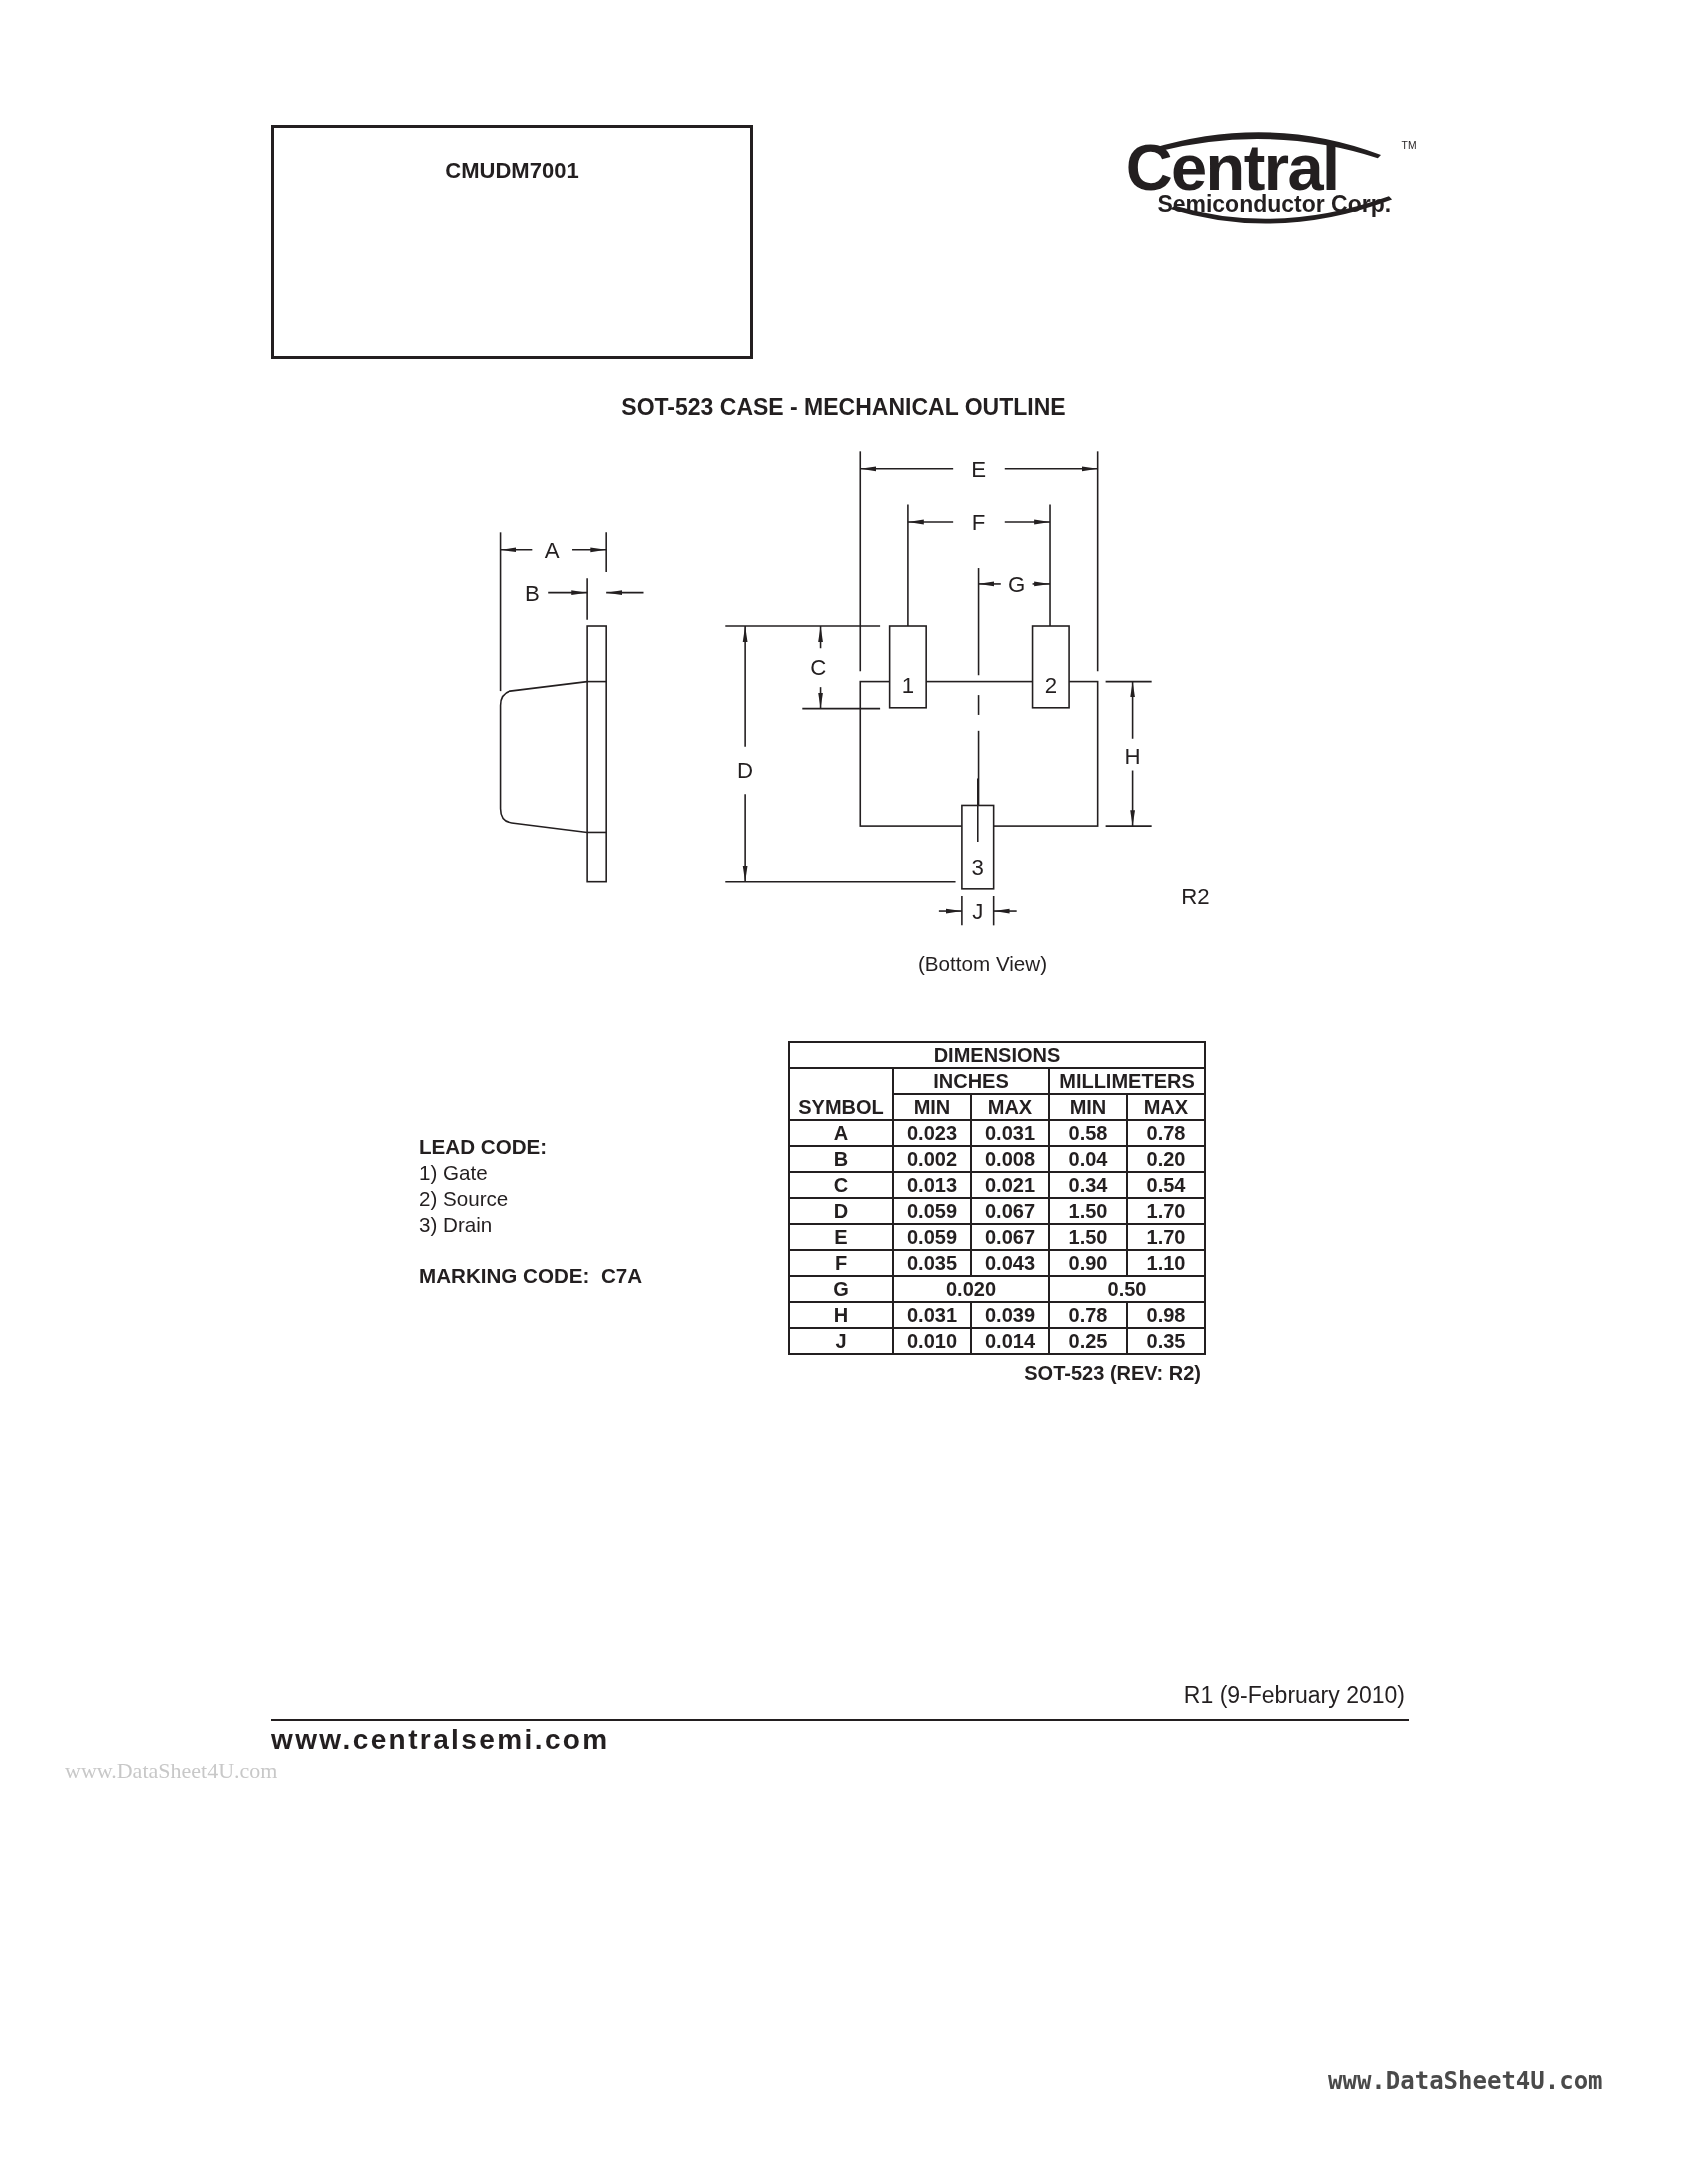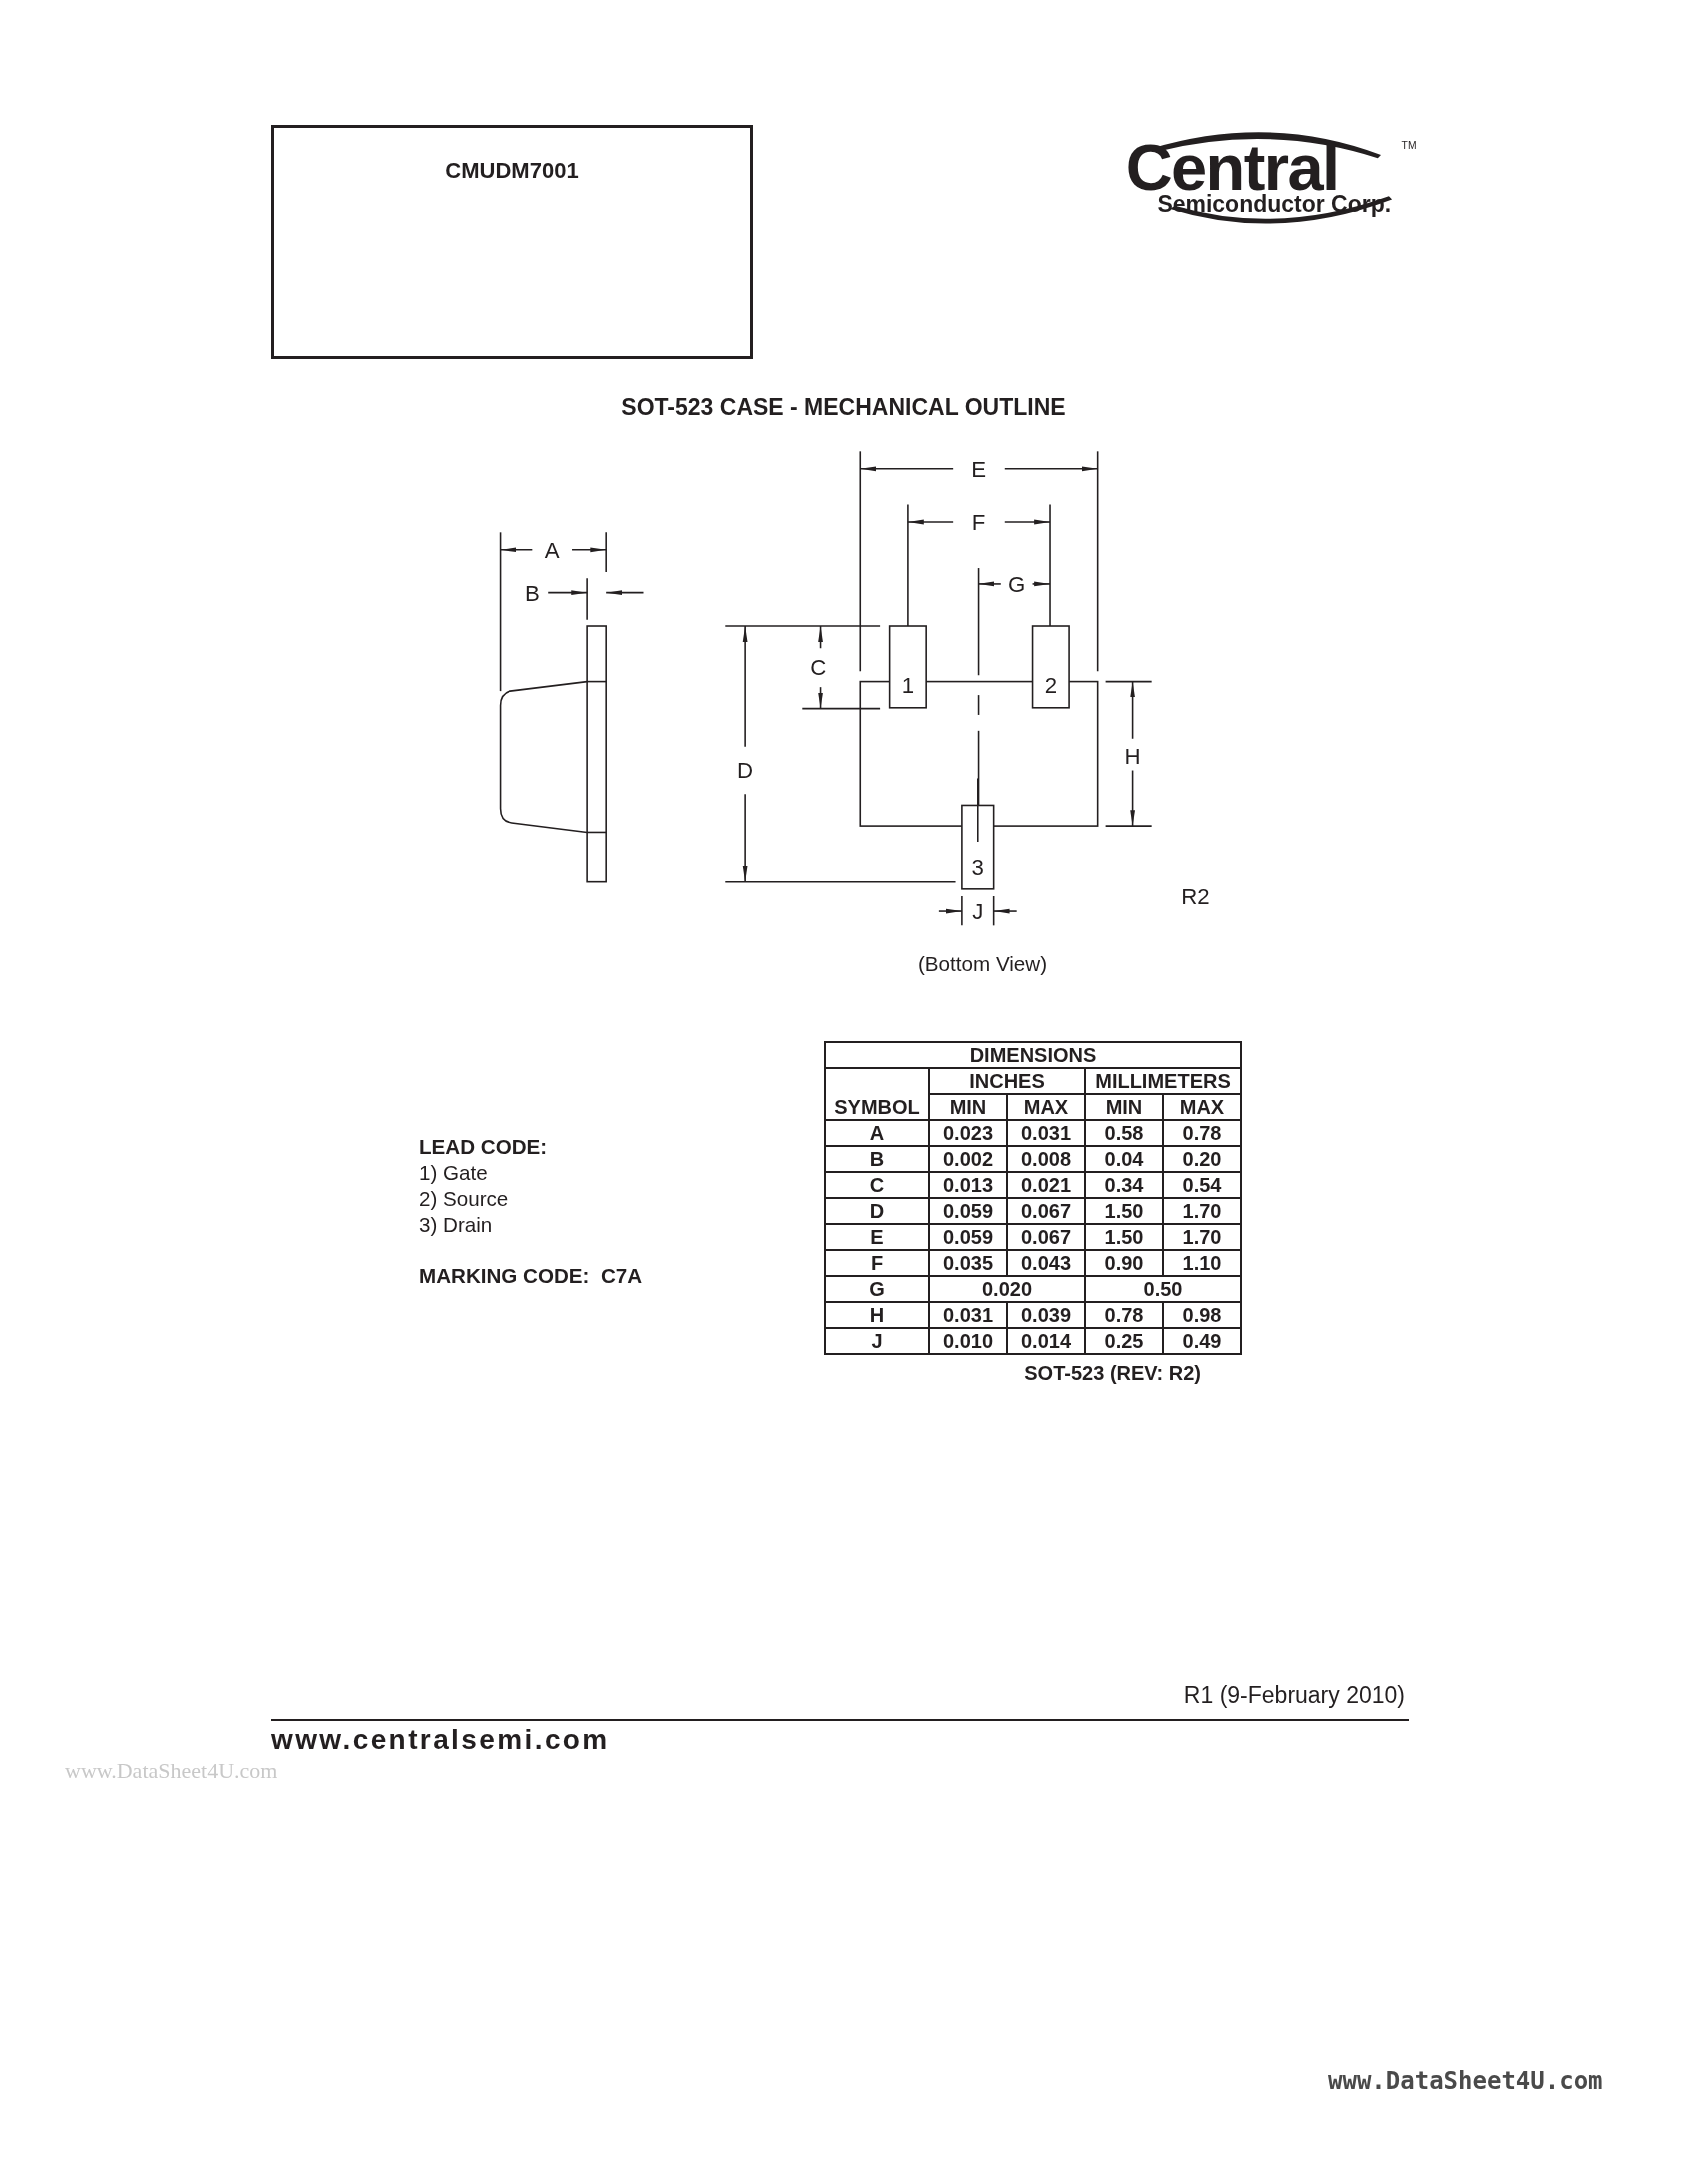--- a/index.html
+++ b/index.html
@@ -26,21 +26,21 @@
   .diagram svg { width: 100%; height: 100%; overflow: visible; }
   .dim-label { font-family: "Liberation Sans", sans-serif; font-size: 28px; fill: #231f20; }
   .bv-label { font-family: "Liberation Sans", sans-serif; font-size: 26px; fill: #231f20; }
 
   
   .lead { left: 419px; top: 1134px; font-size: 20.6px; line-height: 26px; }
   .lead .hd { font-weight: bold; }
   .marking { left: 419px; top: 1264px; font-size: 20.6px; font-weight: bold; }
 
   
-  .dim-table { left: 788px; top: 1041px; border-collapse: collapse; font-size: 20px; margin-left: 36px; }
+  .dim-table { left: 788px; top: 1041px; border-collapse: collapse; font-size: 20px; }
   .dim-table td, .dim-table th { border: 2.4px solid #231f20; padding: 0; height: 24px;
                                  text-align: center; font-weight: bold; line-height: 23px; }
   .dim-table .cap th { font-weight: bold; }
   .dim-table .c-sym { width: 102px; }
   .dim-table .c-val { width: 76px; }
   .dim-table td.num { font-weight: bold; }
   .table-note { left: 788px; width: 413px; top: 1362px; text-align: right; font-size: 20px; font-weight: bold; }
 
   .rev { right: 282px; top: 1682px; font-size: 23px; }
   .footer-rule { left: 271px; width: 1138px; top: 1719px; height: 2.4px; background: #231f20; }
@@ -231,21 +231,21 @@
     <td class="num">0.031</td>
     <td class="num">0.039</td>
     <td class="num">0.78</td>
     <td class="num">0.98</td>
   </tr>
   <tr>
     <td>J</td>
     <td class="num">0.010</td>
     <td class="num">0.014</td>
     <td class="num">0.25</td>
-    <td class="num">0.49</td>
+    <td class="num">0.35</td>
   </tr>
 </tbody>
   </table>
 <div class="abs table-note">SOT-523 (REV: R2)</div>
 
 <div class="abs rev">R1 (9-February 2010)</div>
 <div class="abs footer-rule"></div>
 <div class="abs footer-url">www.centralsemi.com</div>
 <div class="abs wm-left">www.DataSheet4U.com</div>
 <div class="abs wm-right">www.DataSheet4U.com</div>

